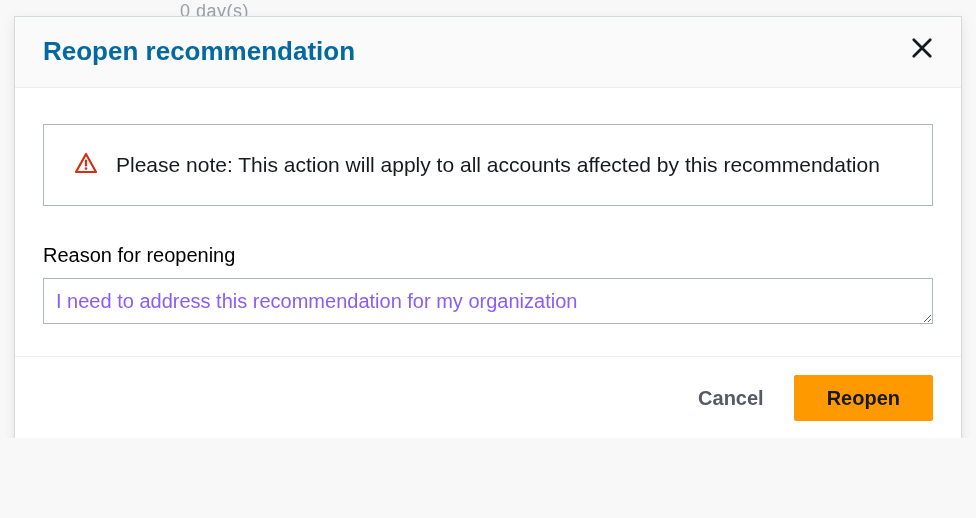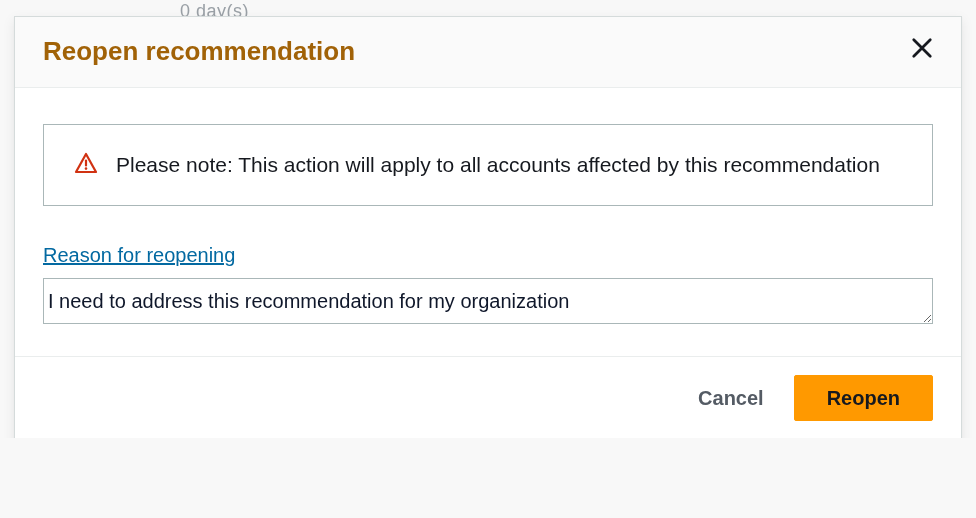--- a/index.html
+++ b/index.html
@@ -1,31 +1,31 @@
 <!DOCTYPE html>
 <html><head>
 <meta charset="utf-8">
 <style>
   html,body{margin:0;padding:0;width:976px;height:518px;font-family:"Amazon Ember","Helvetica Neue",Arial,sans-serif;background:#f8f8f8;color:#16191f;}
   *{box-sizing:border-box;}
   .backdrop{position:relative;width:976px;height:438px;overflow:hidden;}
   .bg-hint{position:absolute;top:0;left:0;right:0;display:flex;justify-content:space-between;padding:0 180px;color:#9aa0a6;font-size:18px;line-height:22px;letter-spacing:.5px;user-select:none;}
   .modal{position:absolute;left:14px;top:16px;width:948px;background:#fff;border:1px solid #d5dbdb;box-shadow:0 1px 1px rgba(0,0,0,.05),0 4px 12px rgba(0,0,0,.08);}
   .modal-header{display:flex;align-items:flex-start;justify-content:space-between;padding:18px 28px 20px 28px;border-bottom:1px solid #eaeded;background:#fafafa;}
-  .modal-title{margin:0;font-size:26px;line-height:32px;font-weight:700;color:#a16207;}
+  .modal-title{margin:0;font-size:26px;line-height:32px;font-weight:700;color:#0369a1;}
   .close-btn{background:none;border:none;padding:4px;margin:-2px -4px 0 0;cursor:pointer;color:#545b64;}
   .close-btn svg{display:block;width:22px;height:22px;}
   .modal-body{padding:36px 28px 28px 28px;}
   .alert{display:flex;align-items:flex-start;gap:18px;border:1px solid #aab7b8;padding:24px 30px;text-align:right;}
   .alert-icon{flex:0 0 auto;margin-top:2px;}
   .alert-icon svg{display:block;width:24px;height:24px;}
   .alert-text{font-size:21px;line-height:32px;color:#16191f;}
   .field{margin-top:36px;}
-  .field-label{display:block;font-size:20px;line-height:26px;color:#0369a1;margin-bottom:10px;text-decoration:underline;}
-  .field-textarea{width:100%;resize:both;min-height:46px;height:46px;border:1px solid #aab7b8;padding:8px 4px;font-family:inherit;font-size:20px;line-height:28px;color:#0f172a;background:#fff;border-radius:0;outline:none;}
+  .field-label{display:block;font-size:20px;line-height:26px;color:#000000;margin-bottom:10px;}
+  .field-textarea{width:100%;resize:both;min-height:46px;height:46px;border:1px solid #aab7b8;padding:8px 12px;font-family:inherit;font-size:20px;line-height:28px;color:#8b5cf6;background:#fff;border-radius:0;outline:none;}
   .modal-footer{display:flex;justify-content:flex-end;align-items:center;gap:24px;padding:18px 28px 26px 28px;border-top:1px solid #eaeded;}
   .btn{font-family:inherit;font-size:20px;line-height:24px;font-weight:700;padding:10px 32px;border-radius:2px;cursor:pointer;}
   .btn-link{background:none;border:none;color:#545b64;padding:10px 6px;}
   .btn-primary{background:#ff9900;border:1px solid #ff9900;color:#16191f;}
 </style>
 </head>
 <body>
 
 <div class="backdrop">
   <div class="bg-hint" aria-hidden="true">

